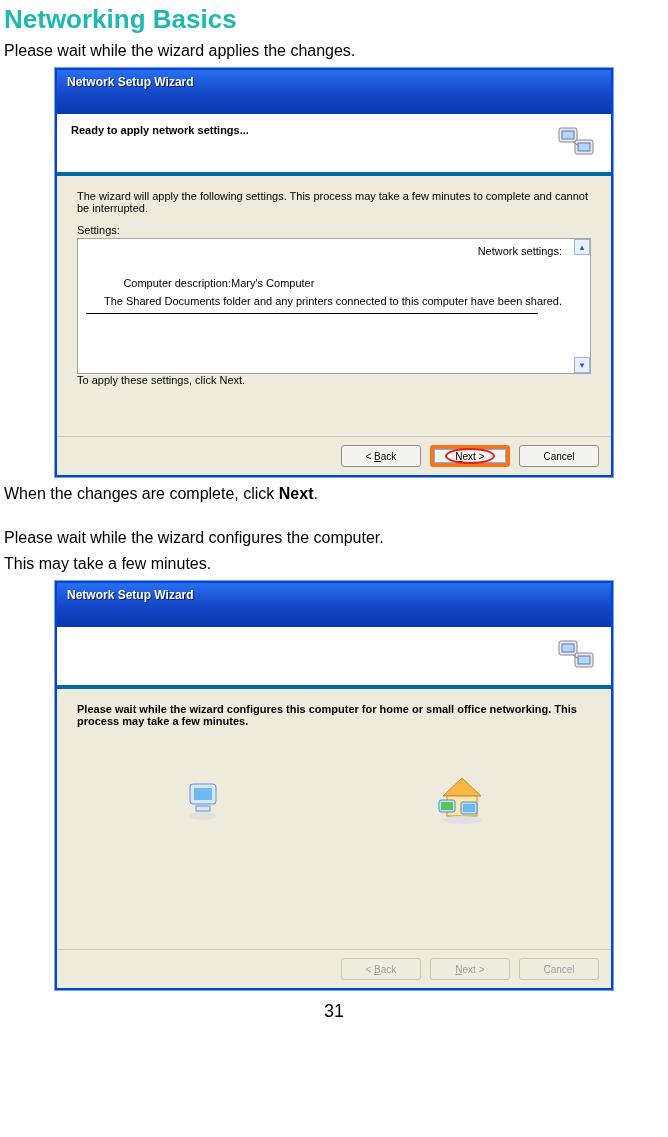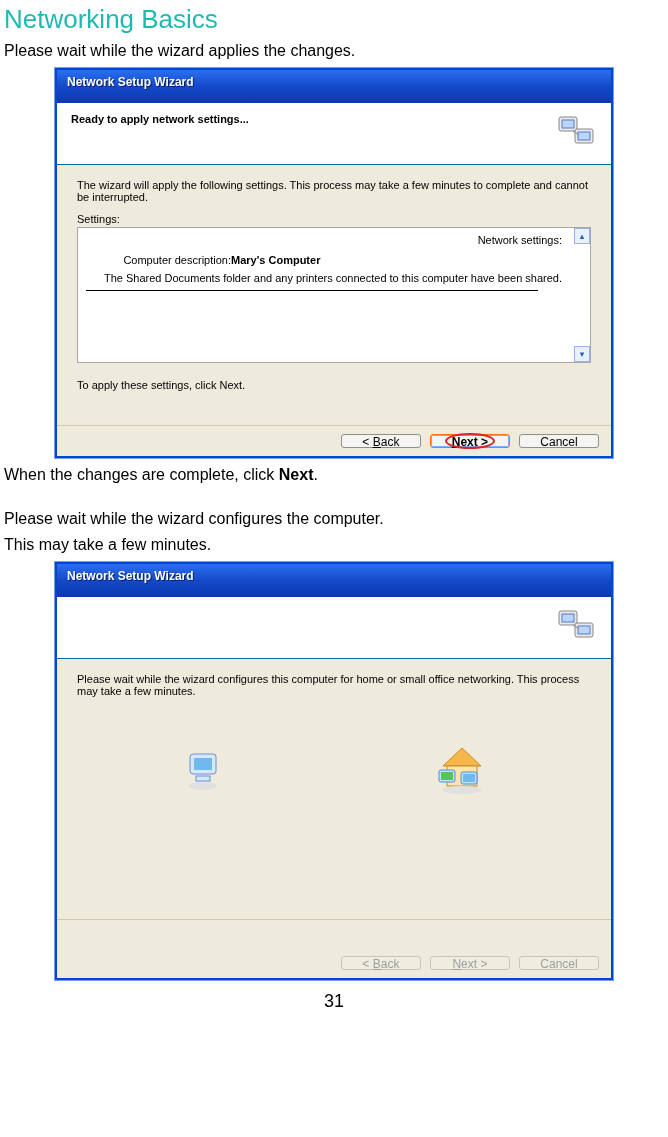--- a/index.html
+++ b/index.html
@@ -7,21 +7,21 @@
     font-family: Arial, Helvetica, sans-serif;
     font-size: 20px;
     color: #000;
     background: #fff;
     width: 668px;
     padding: 0 4px;
   }
   .page-title {
     color: #1fb9b1;
     font-size: 26px;
-    font-weight: normal;
+    font-weight: bold;
     margin: 4px 0 6px 0;
   }
   .body-text {
     font-size: 16px;
     margin: 4px 0 6px 0;
     line-height: 1.25;
   }
   .body-text .bold { font-weight: bold; }
   .wizard-wrap {
     margin: 0 auto 6px auto;
@@ -30,52 +30,52 @@
     background: #0046d5;
     padding: 2px;
   }
   .wizard {
     font-family: Tahoma, Arial, sans-serif;
     font-size: 11px;
     color: #000;
     background: #fff;
   }
   .wizard-titlebar {
-    height: 33px;
+    height: 44px;
     background: linear-gradient(to bottom, #2a6ff0 0%, #1549c8 50%, #0b38b0 100%);
     color: #fff;
     font-weight: bold;
     padding: 5px 10px;
     text-shadow: 1px 1px 0 #00206a;
     font-size: 12px;
   }
   .wizard-header {
     background: #fff;
     padding: 10px 14px;
-    border-bottom: 1px solid #0369a1;
+    border-bottom: 4px solid #0369a1;
     position: relative;
     min-height: 62px;
   }
   .wizard-header .header-title {
     font-weight: bold;
     font-size: 11px;
   }
   .wizard-header .header-icon {
     position: absolute;
     right: 12px;
     top: 8px;
   }
   .wizard-body {
     background: #efebdc;
     padding: 14px 20px 18px 20px;
     min-height: 260px;
     font-size: 11px;
     color: #000;
   }
-  .wizard-body-small { min-height: 260px; }
+  .wizard-body-small { min-height: 260px; font-weight: bold; }
   .settings-label { margin-top: 10px; }
   .settings-box {
     background: #fff;
     border: 1px solid #a7a6aa;
     padding: 6px 8px;
     margin-top: 2px;
     position: relative;
     height: 136px;
   }
   .scroll-arrow {
@@ -86,60 +86,58 @@
     background: #e8f0fd;
     border: 1px solid #9bb4e8;
     font-size: 9px;
     text-align: center;
     line-height: 14px;
     color: #2a5bc0;
   }
   .scroll-up { top: 0; }
   .scroll-down { bottom: 0; }
   .settings-inner { padding-right: 20px; text-align: right; }
-  .settings-row { display: flex; margin-top: 2px; }
+  .settings-row { display: flex; margin-top: 14px; }
   .settings-row .k { width: 145px; }
-  .settings-row .v { font-weight: bold; }
+  .settings-row .v { font-weight: normal; }
   .settings-hr {
     border: none;
     border-top: 1px solid #000;
     margin: 6px 0 0 0;
     width: 95%;
   }
-  .apply-note { margin-top: 16px; }
+  .apply-note { }
   .wizard-footer {
     background: #efebdc;
     border-top: 1px solid #d0c8b8;
     padding: 8px 12px;
     text-align: right;
   }
   .wizard-footer button {
     font-family: Tahoma, Arial, sans-serif;
-    font-size: 12px;
+    font-size: 10px;
     min-width: 80px;
-    height: 14px;
+    height: 22px;
     margin-left: 6px;
     background: #f4f4f0;
     border: 1px solid #8e8e8e;
     border-radius: 3px;
     padding: 0 10px;
     cursor: pointer;
   }
   .wizard-footer button.default {
-    border: 1px solid #f97316;
+    border: 4px solid #f97316;
     box-shadow: 0 0 0 1px #7fb1ff inset;
     position: relative;
-    font-weight: bold;
   }
   .wizard-footer button.disabled {
     color: #9e9e9e;
     border-color: #c8c4b8;
     background: #efece0;
     cursor: default;
-    margin-top: 28px;
   }
   .red-oval {
     position: absolute;
     width: 50px;
     height: 16px;
     border: 2px solid #d22;
     border-radius: 50%;
     left: 50%;
     top: 50%;
     transform: translate(-50%, -50%);

